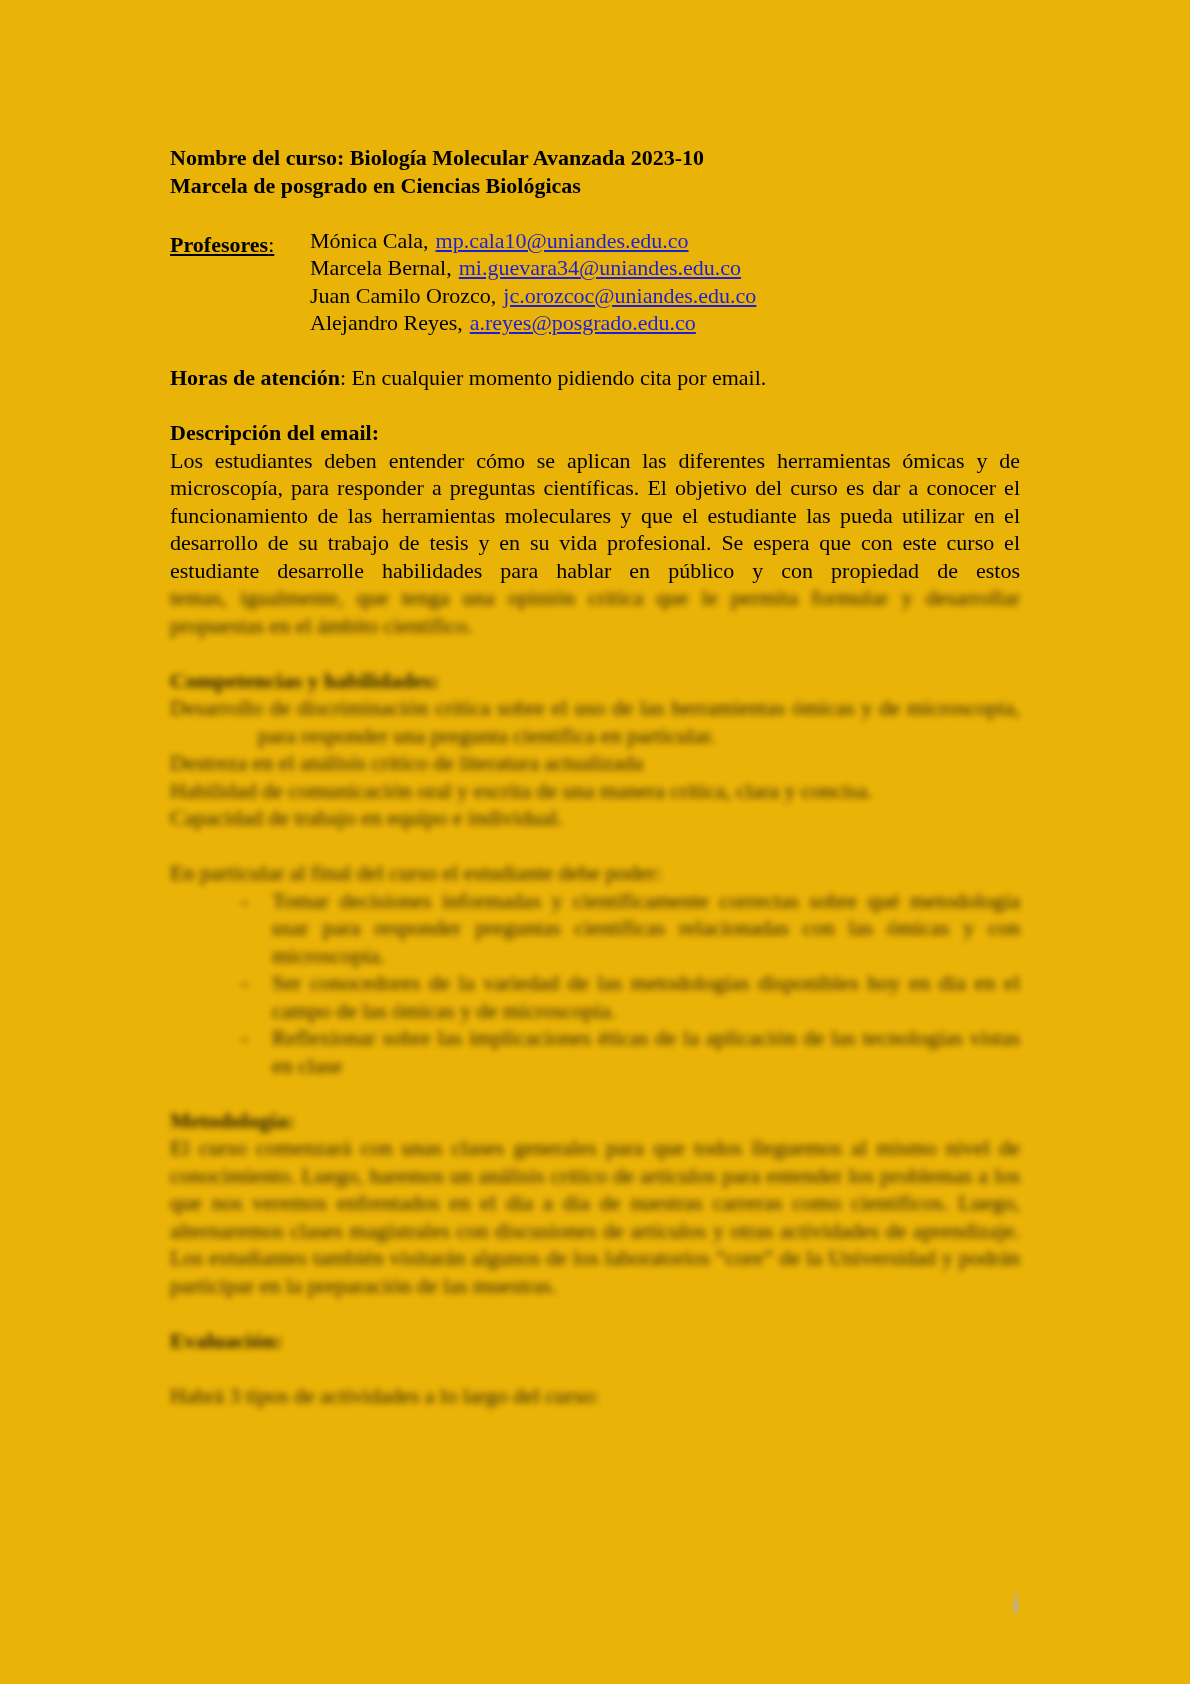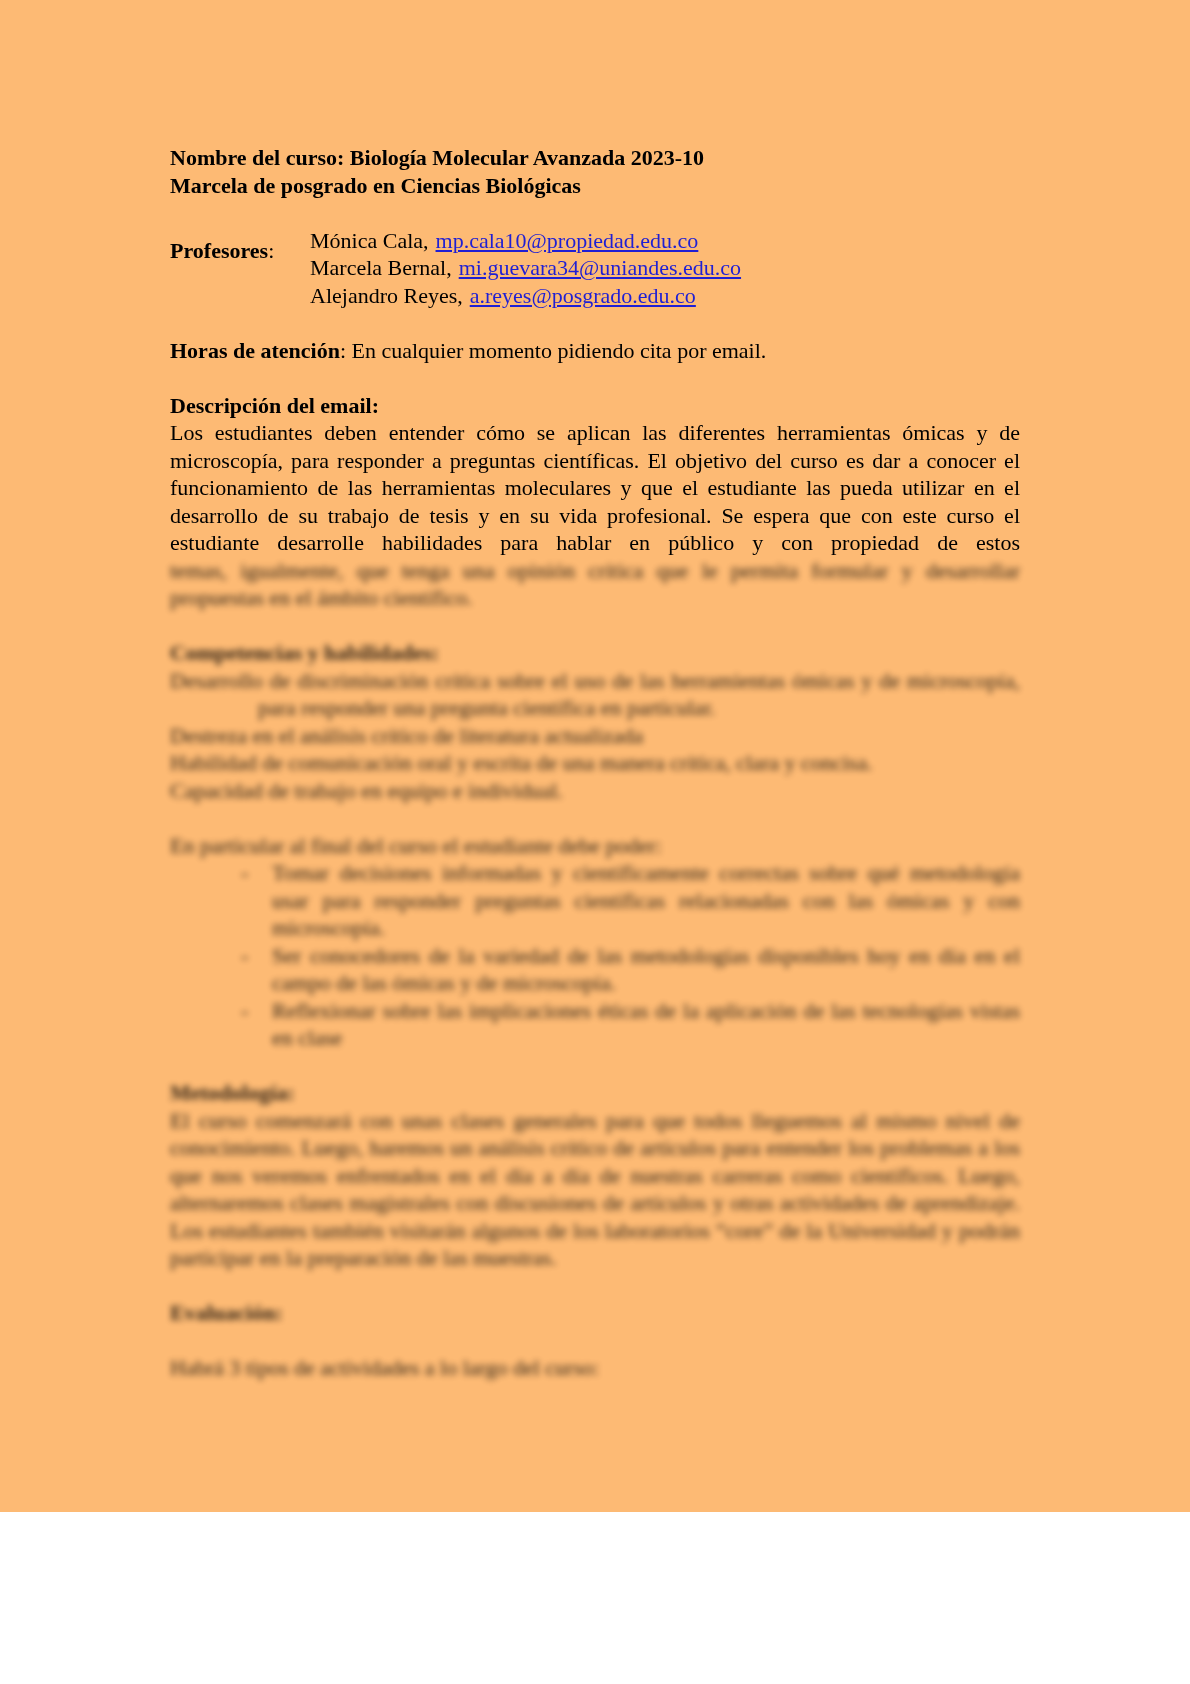--- a/index.html
+++ b/index.html
@@ -1,35 +1,35 @@
 <!DOCTYPE html>
 <html><head>
 <meta charset="utf-8">
 <style>
   html,body { margin:0; padding:0; background:#ffffff; }
   .page {
     position:relative;
-    width:1190px; height:1512px;
-    background:#fdba74;
+    width:1190px; height:1684px;
+    background:#eab308;
     overflow:hidden;
     font-family:"Liberation Serif","DejaVu Serif",serif;
     font-size:22px;
     line-height:27.5px;
     color:#000000;
   }
   .content { position:absolute; left:170px; top:144px; width:850px; }
   .b { font-weight:bold; }
   .gap { height:27.5px; }
   .j { text-align:justify; }
   .jall { text-align:justify; text-align-last:justify; }
   
   .redacted { filter:blur(3px); opacity:0.82; }
   
   .prof-wrap { position:relative; }
-  .prof-label { position:absolute; left:0; top:10px; white-space:nowrap; }
+  .prof-label { position:absolute; left:0; top:4px; white-space:nowrap;text-decoration:underline; }
   .prof-list { margin-left:140px; }
   .prof-row .name { margin-right:7px; }
   a.email { color:#1f1fd4; text-decoration:underline; cursor:pointer; }
   
   .hang { padding-left:88px; text-indent:-88px; }
   
   .bullet { position:relative; padding-left:102px; }
   .bullet .dash { position:absolute; left:71px; top:0; text-indent:0; }
   
   .pagenum {
@@ -48,24 +48,27 @@
       <div class="b">Nombre del curso: Biología Molecular Avanzada 2023-10</div>
       <div class="b">Marcela de posgrado en Ciencias Biológicas</div>
     </div>
 
     <div class="gap"></div>
 
     <div class="prof-wrap">
       <span class="prof-label"><span class="b">Profesores</span><span>:</span></span>
       <div class="prof-list">
         <div class="prof-row">
-          <span class="name">Mónica Cala,</span><a class="email">mp.cala10@propiedad.edu.co</a>
+          <span class="name">Mónica Cala,</span><a class="email">mp.cala10@uniandes.edu.co</a>
         </div>
         <div class="prof-row">
           <span class="name">Marcela Bernal,</span><a class="email">mi.guevara34@uniandes.edu.co</a>
+        </div>
+        <div class="prof-row">
+          <span class="name">Juan Camilo Orozco,</span><a class="email">jc.orozcoc@uniandes.edu.co</a>
         </div>
         <div class="prof-row">
           <span class="name">Alejandro Reyes,</span><a class="email">a.reyes@posgrado.edu.co</a>
         </div>
       </div>
     </div>
 
     <div class="gap"></div>
 
     <div>

